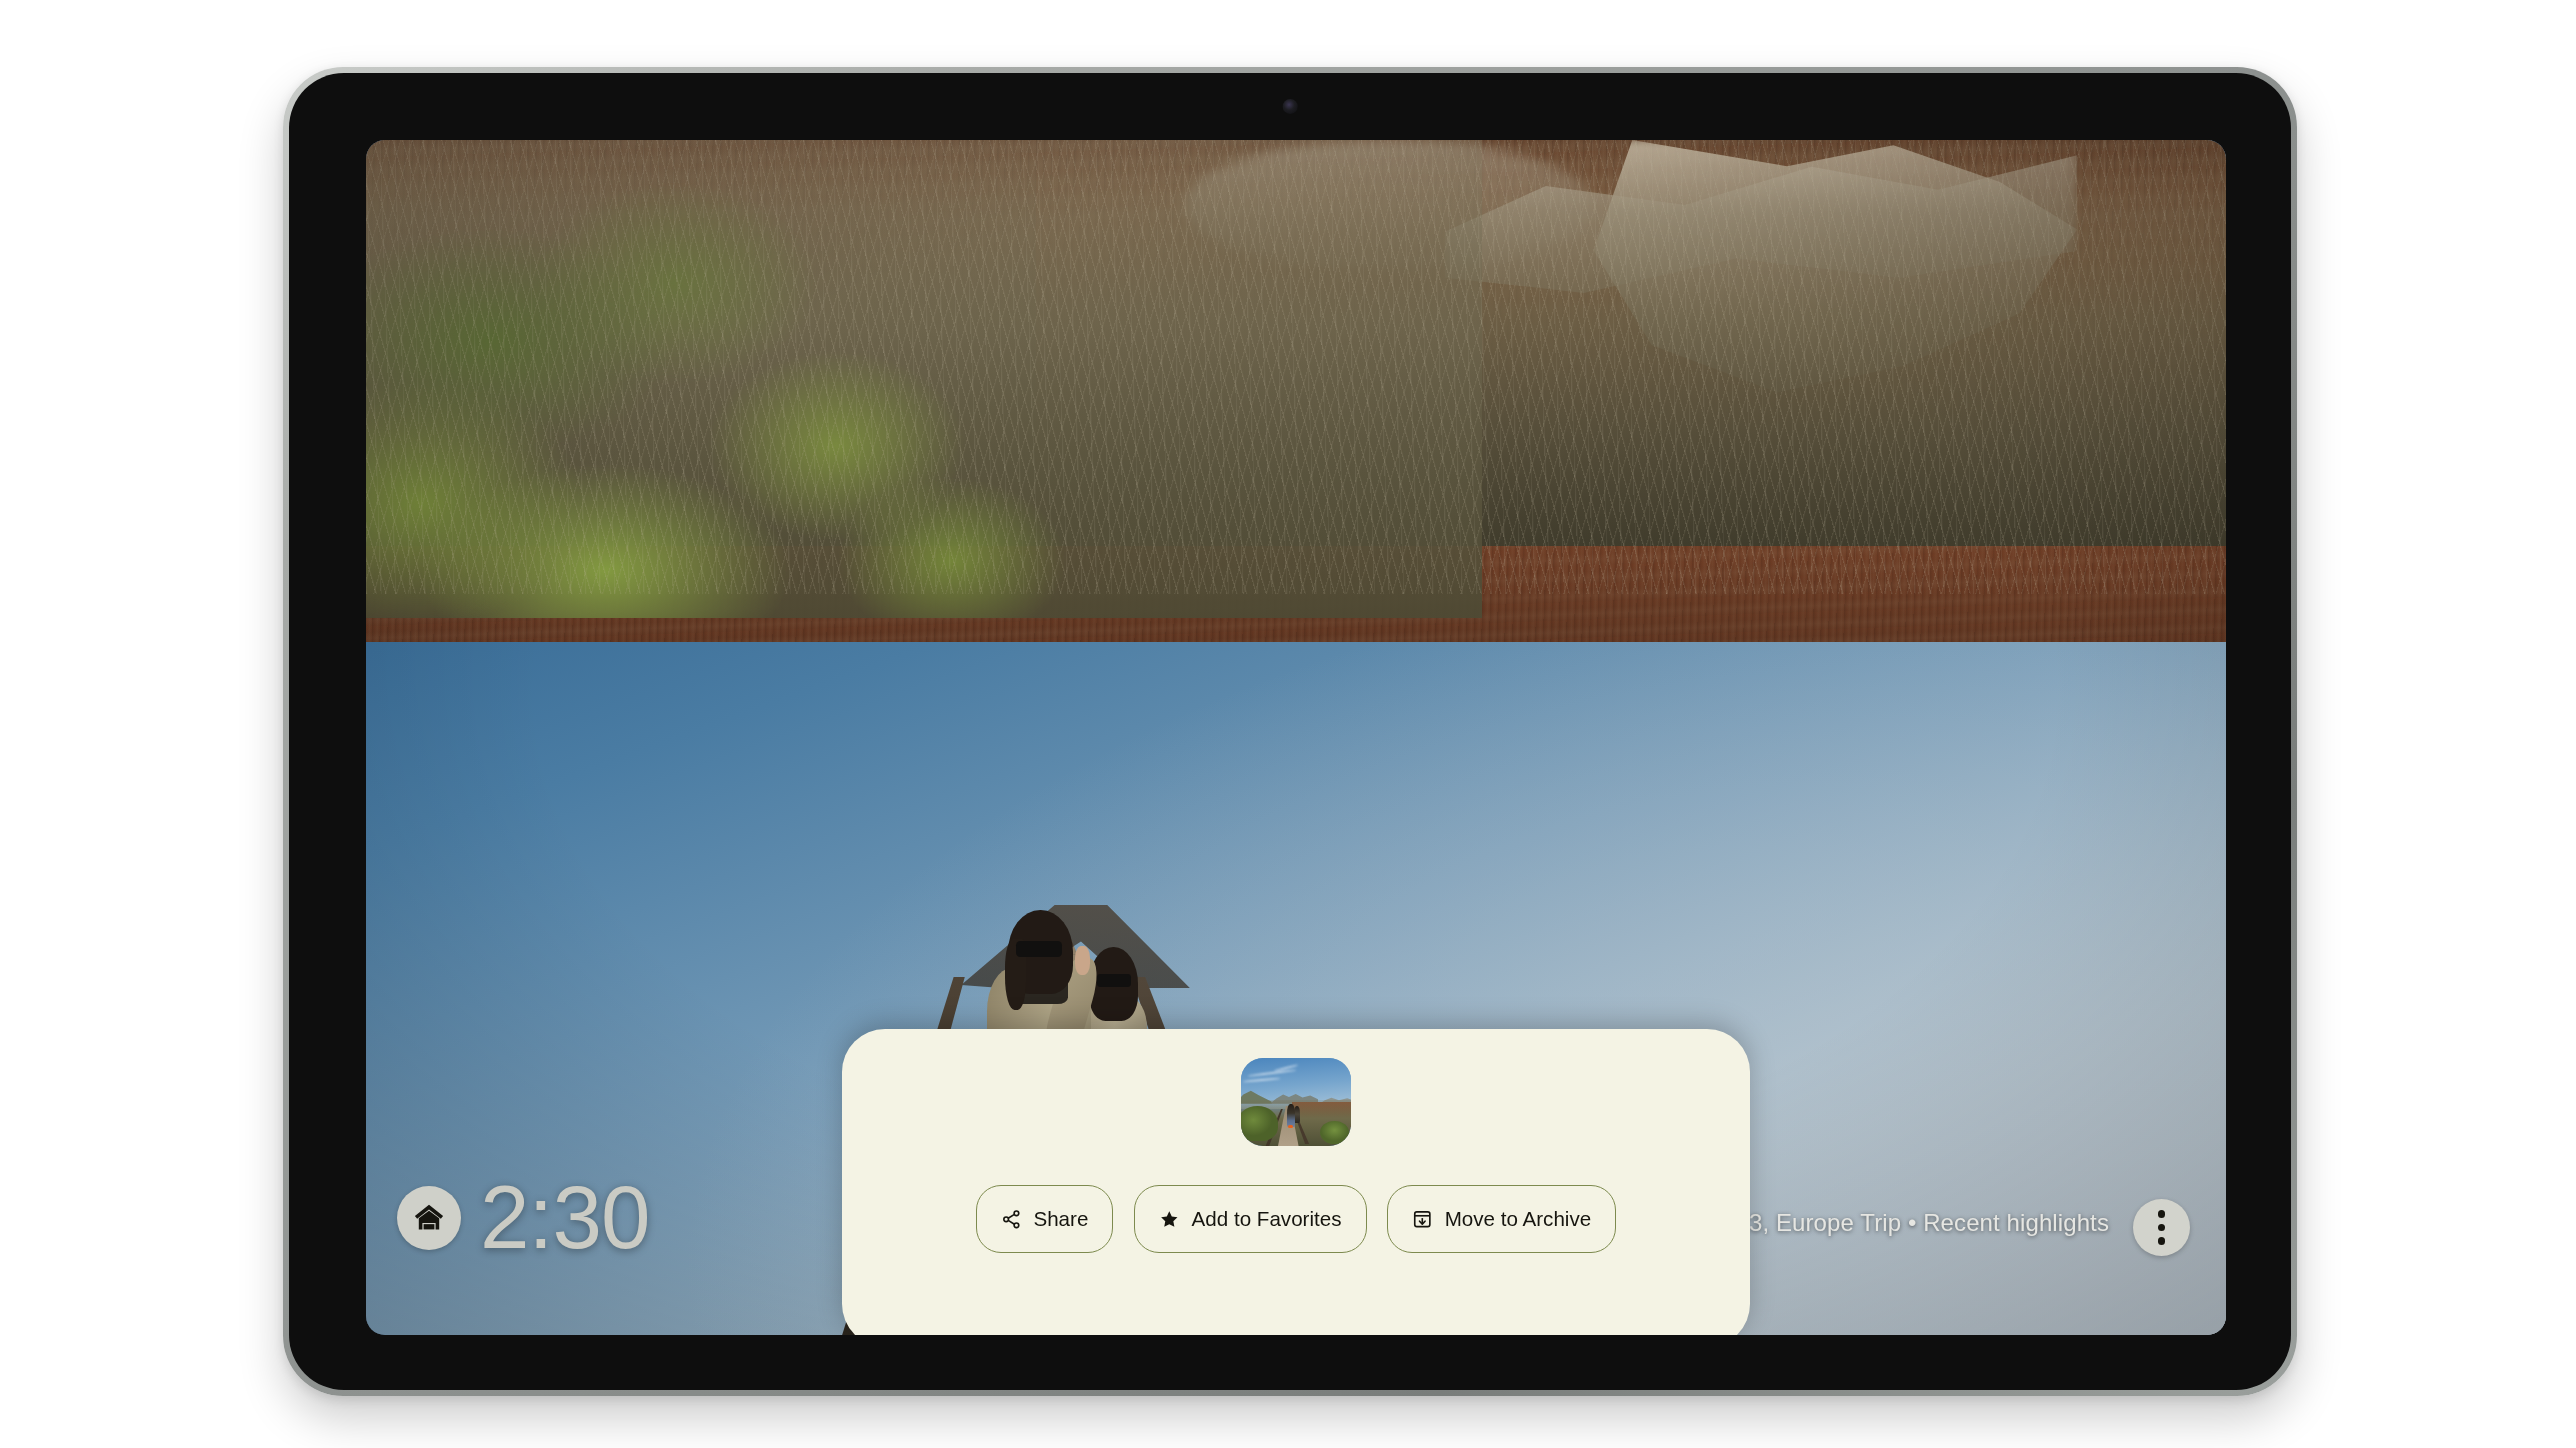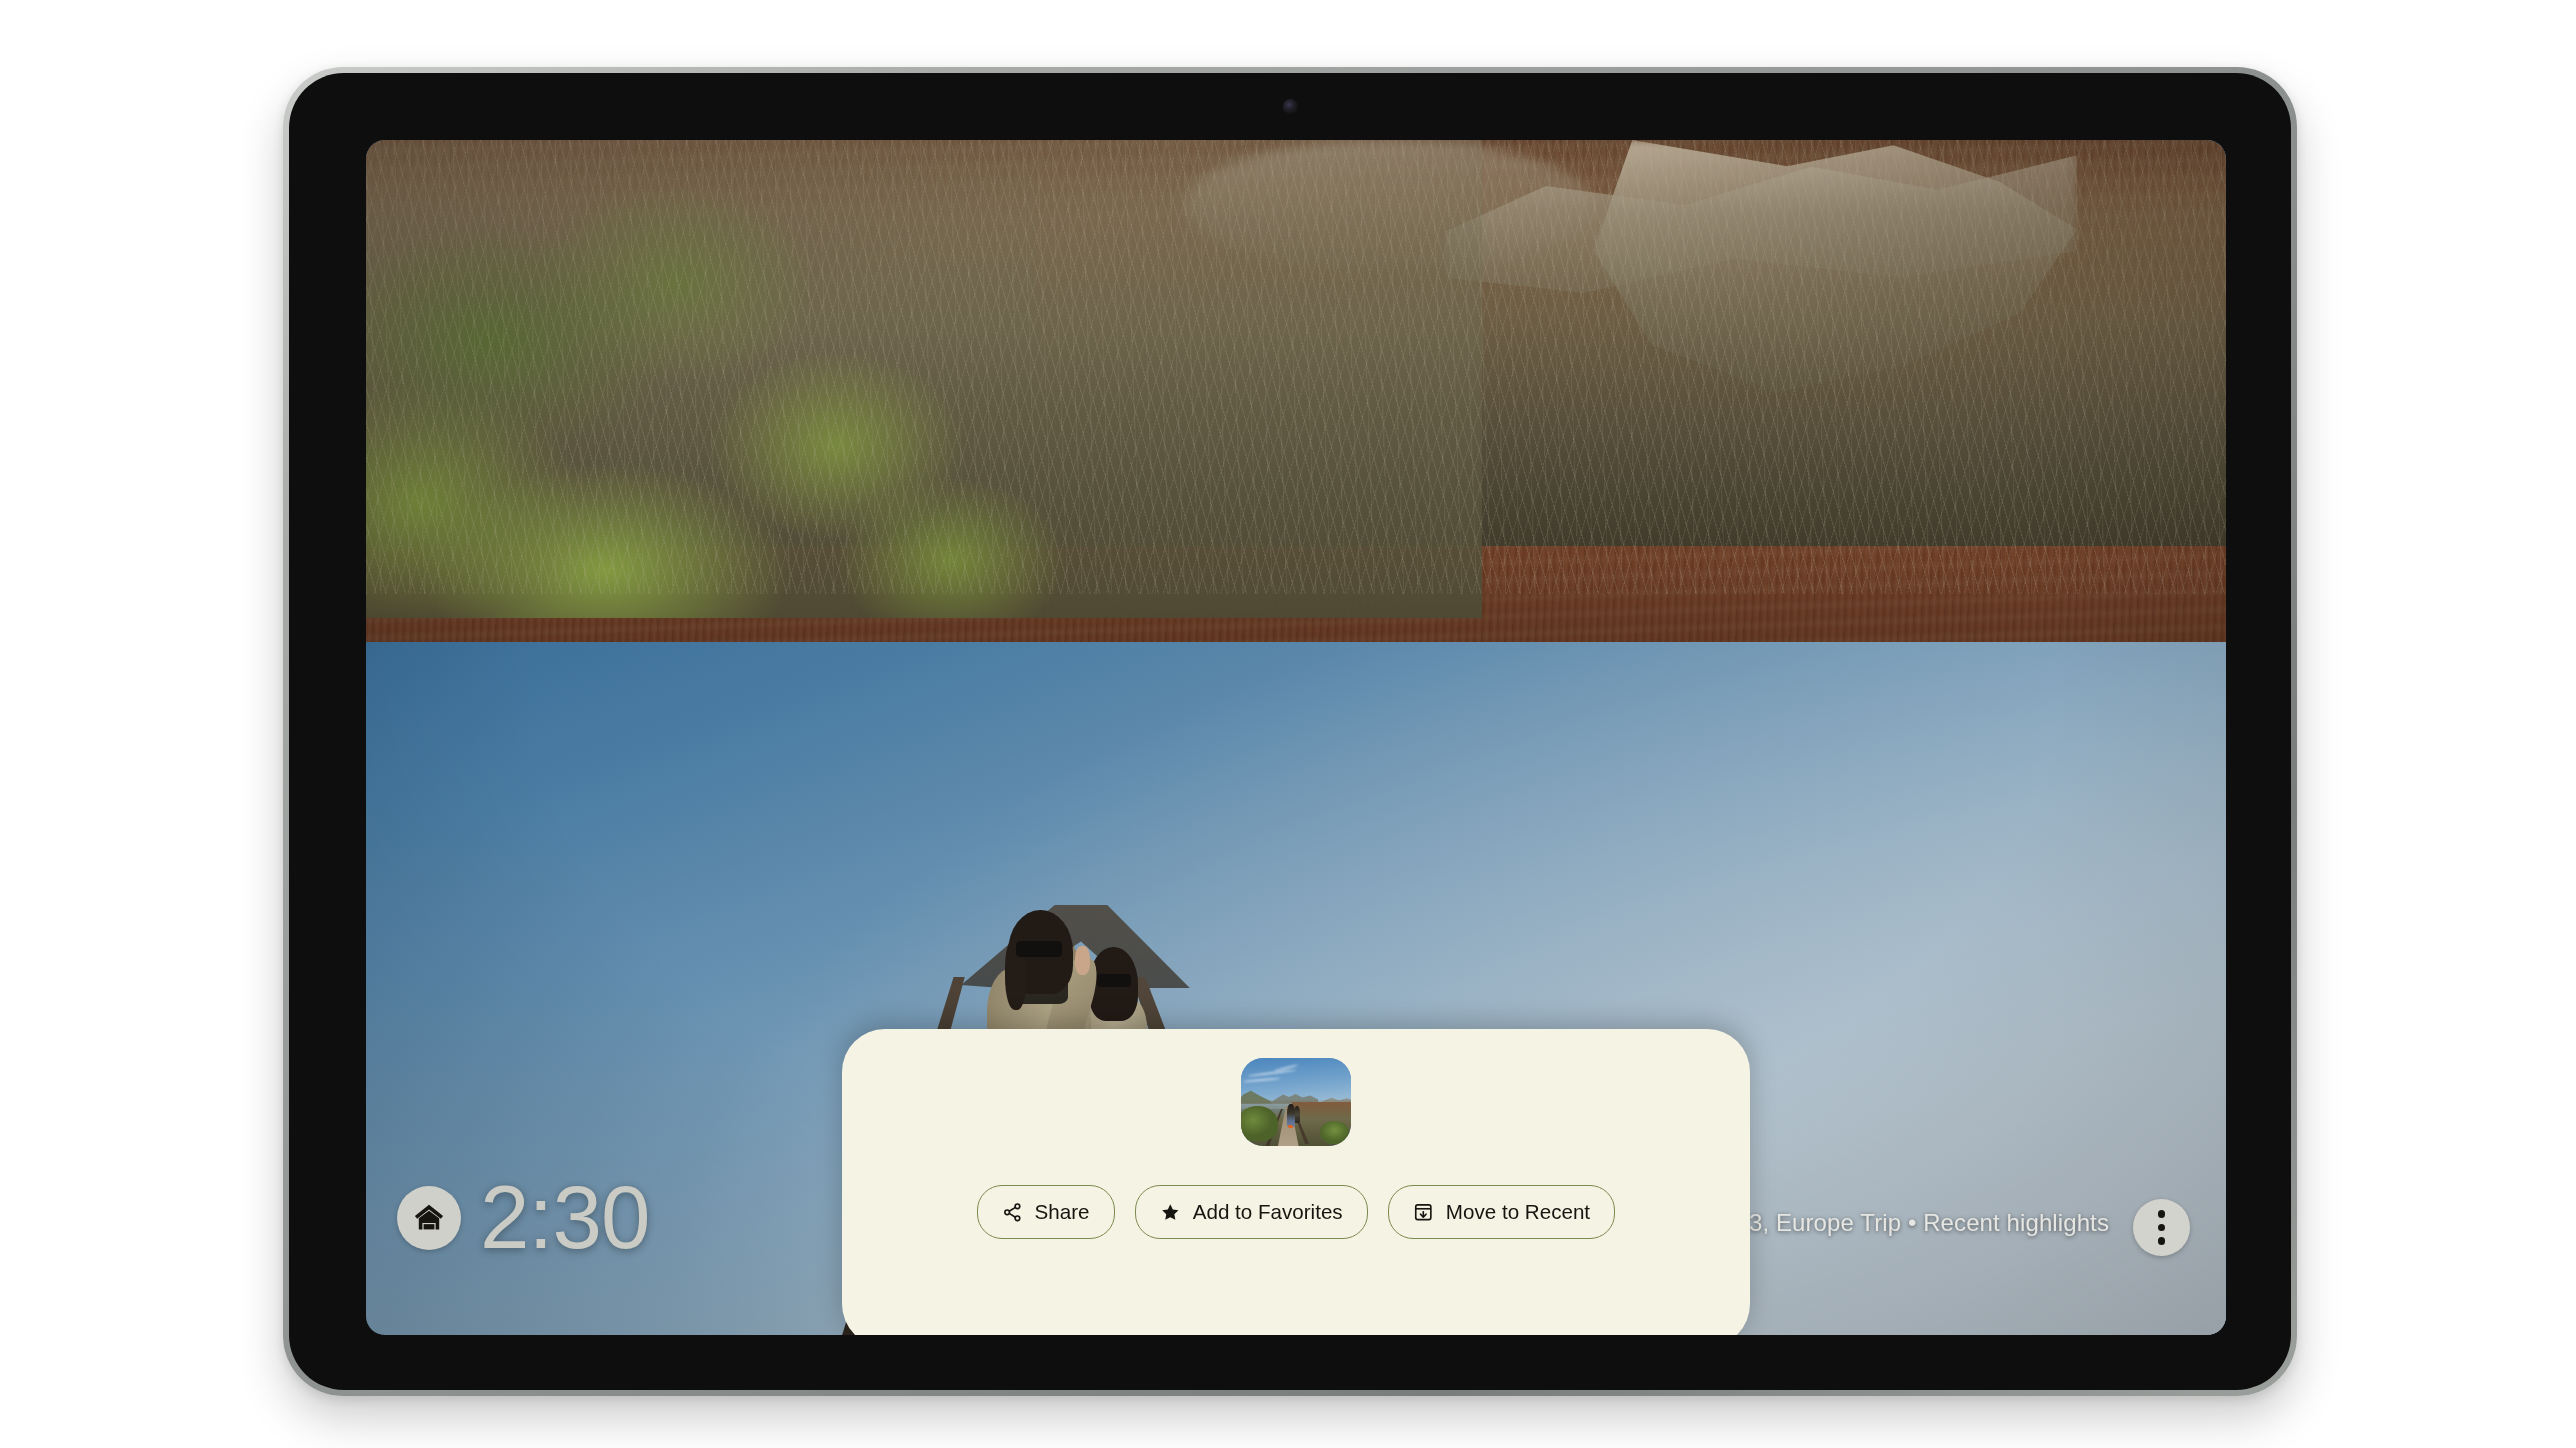--- a/index.html
+++ b/index.html
@@ -506,21 +506,21 @@
   #dialog-actions {
     display: flex;
     align-items: center;
     gap: 20.6px;
     margin-top: 39px;
   }
   .chip {
     display: inline-flex;
     align-items: center;
     gap: 12px;
-    height: 54px;
+    height: 68px;
     padding: 0 24px;
     border: 1.4px solid #7d8a4e;
     border-radius: 25px;
     background: transparent;
     color: #16150f;
     font-family: "Liberation Sans", sans-serif;
     font-size: 20.6px;
     font-weight: 400;
     white-space: nowrap;
     cursor: pointer;
@@ -664,21 +664,21 @@
               <span>Add to Favorites</span>
             </button>
 
             <button class="chip">
               <svg viewBox="0 0 24 24" aria-hidden="true">
                 <rect x="3.2" y="3.4" width="17.6" height="17.2" rx="2.4" fill="none" stroke="#16150f" stroke-width="1.9"></rect>
                 <line x1="3.2" y1="7.9" x2="20.8" y2="7.9" stroke="#16150f" stroke-width="1.9"></line>
                 <line x1="12" y1="10.6" x2="12" y2="17.2" stroke="#16150f" stroke-width="1.9"></line>
                 <path d="M8.8 14.2 12 17.6l3.2-3.4" fill="none" stroke="#16150f" stroke-width="1.9" stroke-linecap="round" stroke-linejoin="round"></path>
               </svg>
-              <span>Move to Recent</span>
+              <span>Move to Archive</span>
             </button>
 
           </div>
         </div>
 
       </div>
     </div>
   </div>
 
 </div>

